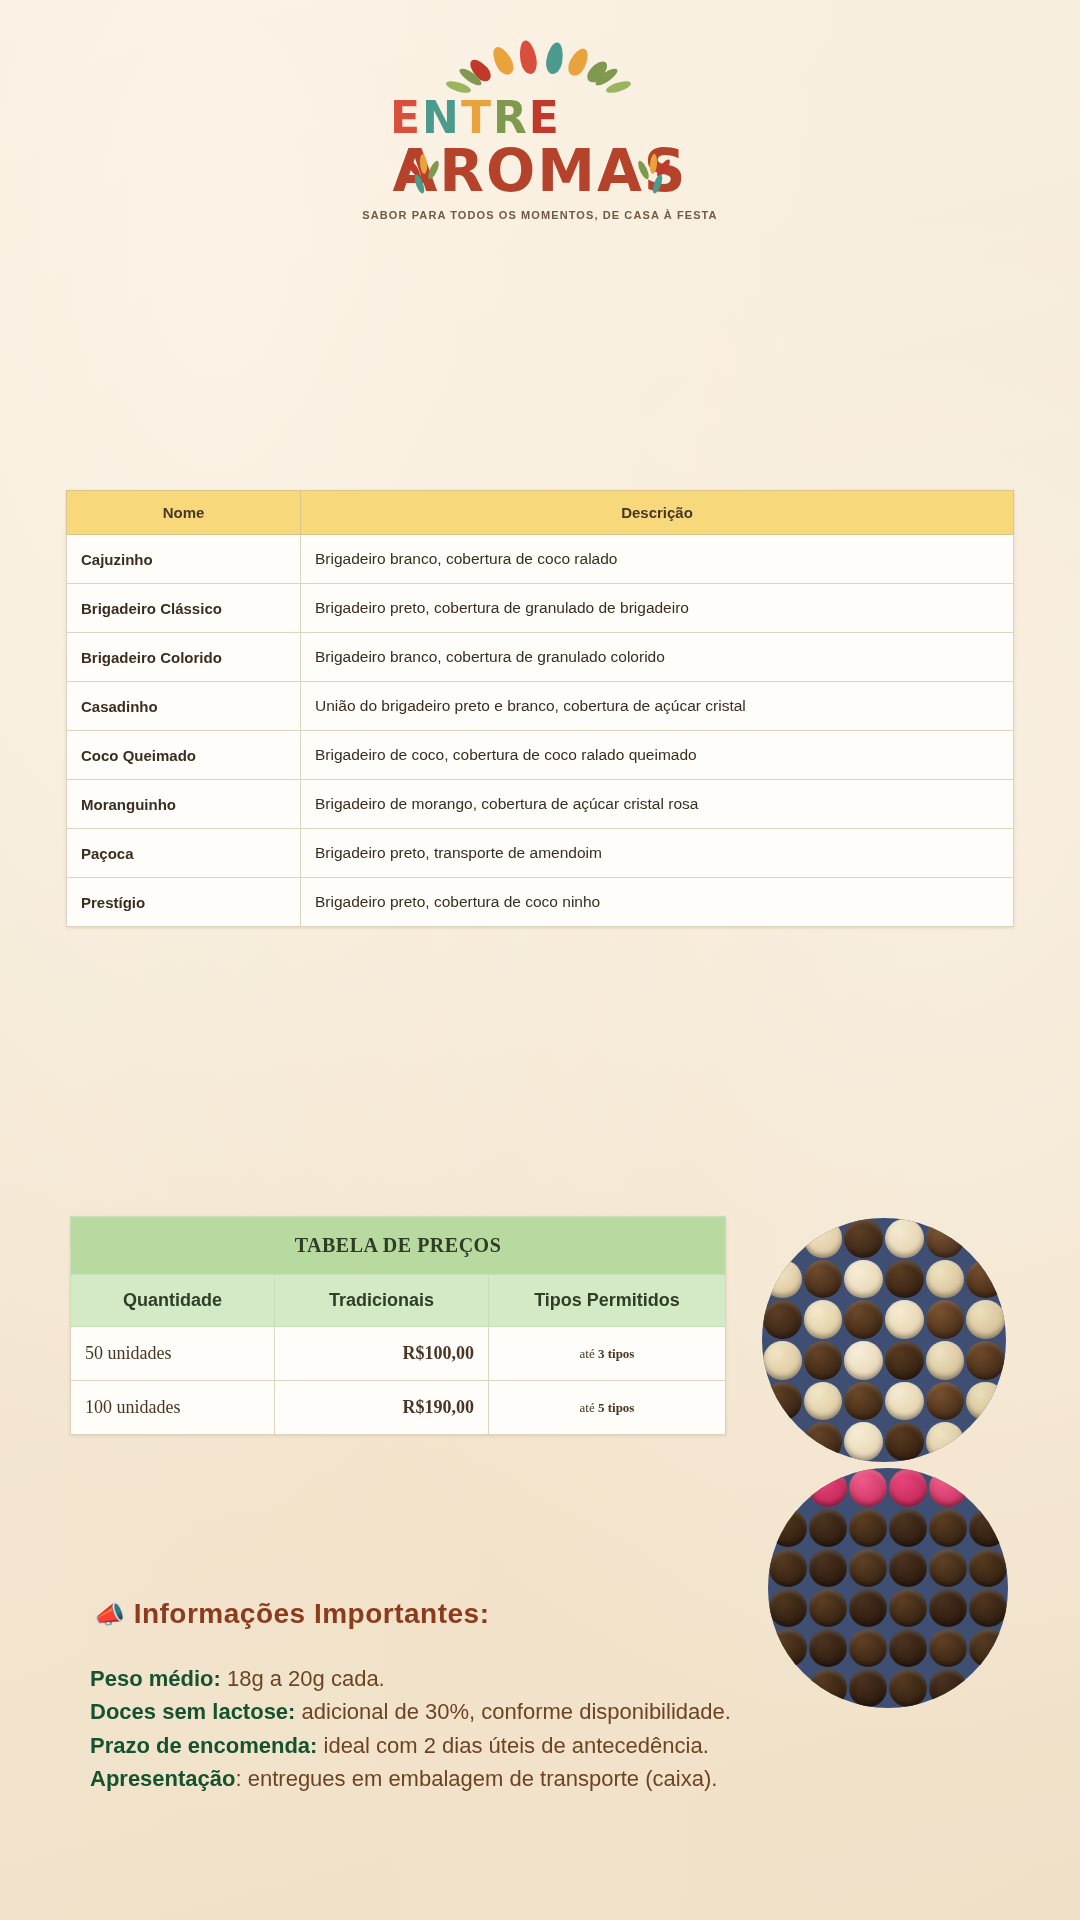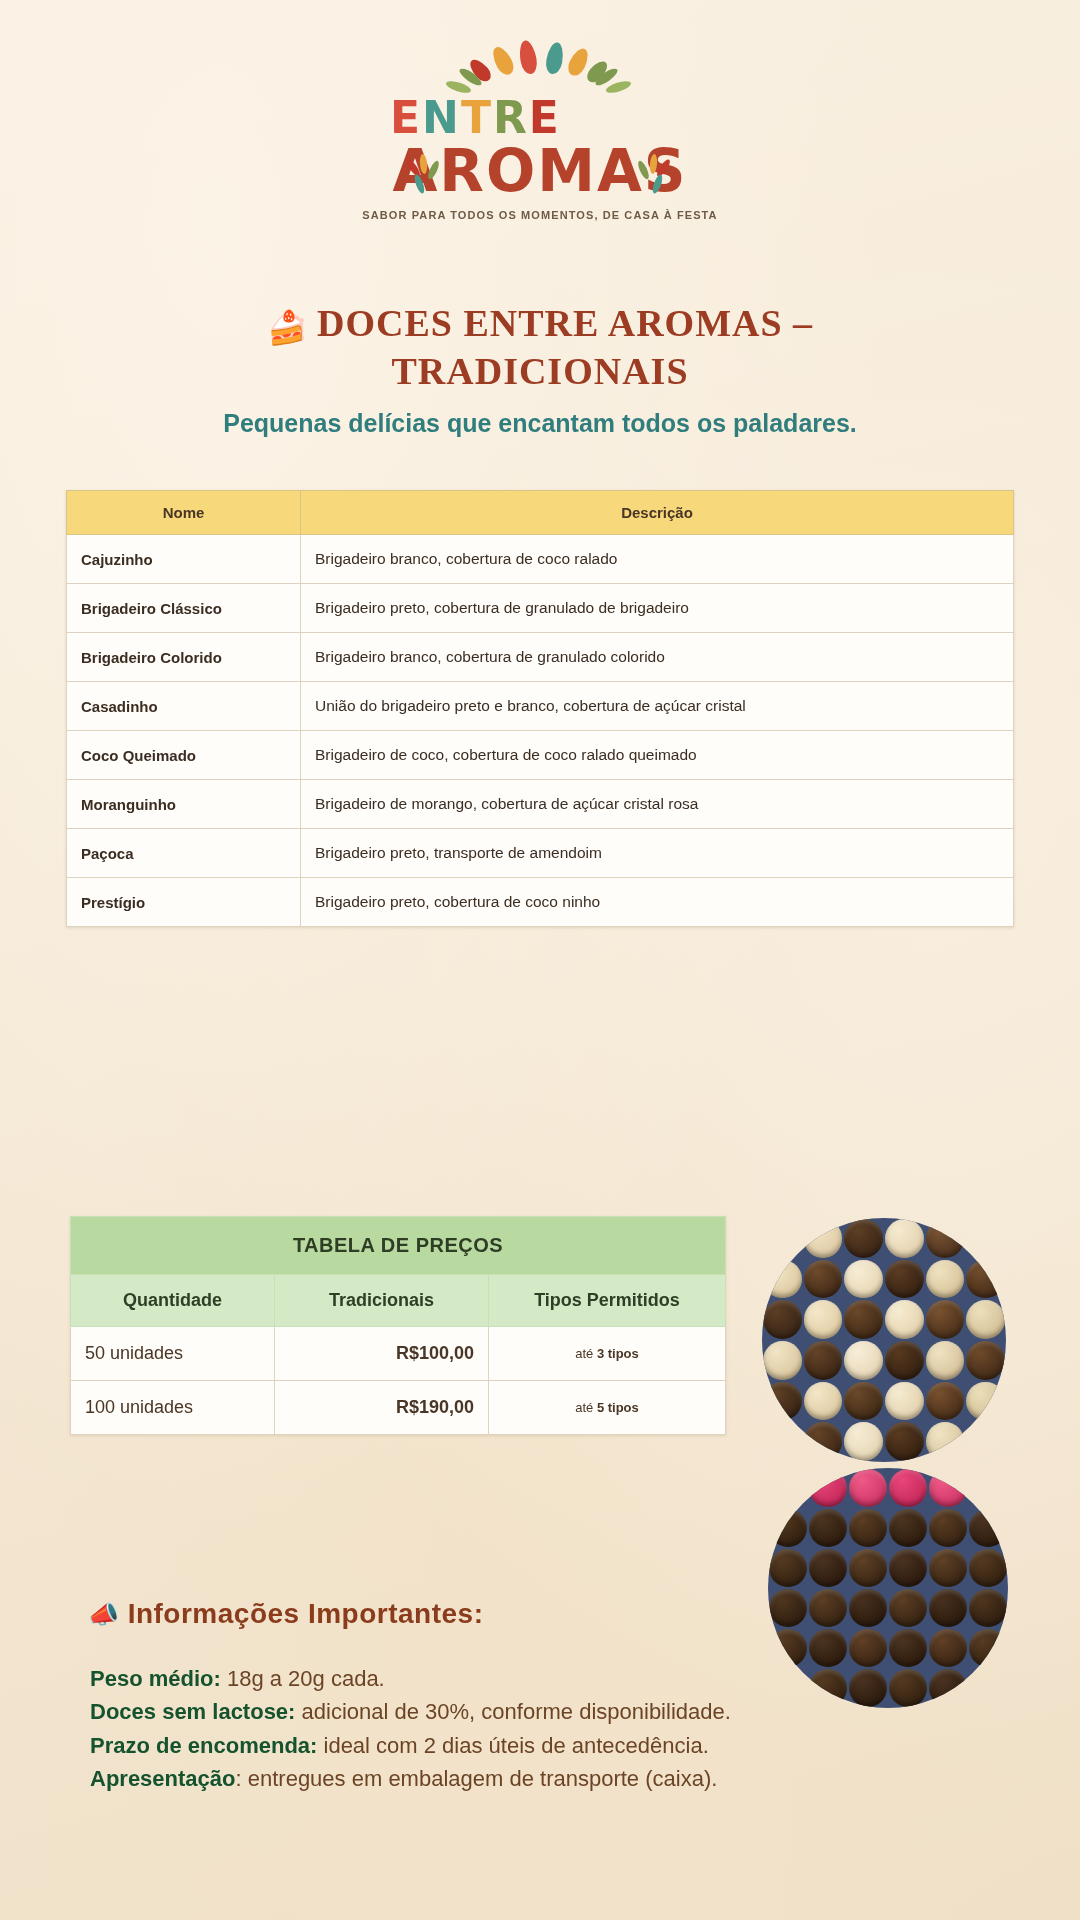--- a/index.html
+++ b/index.html
@@ -179,20 +179,21 @@
     font-weight: bold;
     color: #2f3f26;
     padding: 15px 8px;
     border: 1px solid #c9dfb8;
   }
   .price-table td {
     border: 1px solid #ded3bf;
     padding: 16px 14px;
     font-size: 18px;
     background: #fffdf9;
+    font-family: Liberation Serif, serif;
   }
   .price-table td.qty { text-align: left; width: 175px; }
   .price-table td.price { text-align: right; font-weight: bold; width: 185px; }
   .price-table td.types { text-align: center; font-size: 13px; }
   .price-table td.types b { font-size: 13px; }
 
   
   .photo {
     position: absolute;
     border-radius: 50%;
@@ -210,21 +211,21 @@
   .bonbon {
     position: relative;
     border-radius: 50%;
     box-shadow: inset 0 -3px 5px rgba(0,0,0,.35), inset 0 3px 4px rgba(255,255,255,.18);
     margin: 1px;
   }
 
   
   .info-head {
     position: absolute;
-    left: 88px;
+    left: 94px;
     top: 1598px;
     font-size: 28px;
     font-weight: bold;
     color: #8a3c1c;
     letter-spacing: .5px;
   }
   .info-head .bullhorn { font-size: 25px; margin-right: 8px; }
   .info-lines {
     position: absolute;
     left: 90px;
@@ -269,26 +270,20 @@
         <div class="sprig" style="left:12px;top:0px;transform:rotate(5deg);background:#e8a33d;"></div>
         <div class="sprig" style="left:22px;top:4px;transform:rotate(35deg);"></div>
         <div class="sprig" style="left:16px;top:20px;transform:rotate(20deg);background:#4a9b8e;"></div>
       </div>
     </div>
 
     <div class="logo-aromas">AROMAS</div>
     <div class="logo-tag">SABOR PARA TODOS OS MOMENTOS, DE CASA À FESTA</div>
   </div>
 
-  <div class="title-block">
-    <h1 class="doc-title">
-      <span class="cake-emoji">🍰</span><span>DOCES ENTRE AROMAS – TRADICIONAIS</span>
-    </h1>
-    <div class="subtitle">Pequenas delícias que encantam todos os paladares.</div>
-  </div>
 
   <table class="menu-table">
     <thead>
       <tr>
         <th class="col-nome">Nome</th>
         <th>Descrição</th>
       </tr>
     </thead>
     <tbody>
       <tr>

